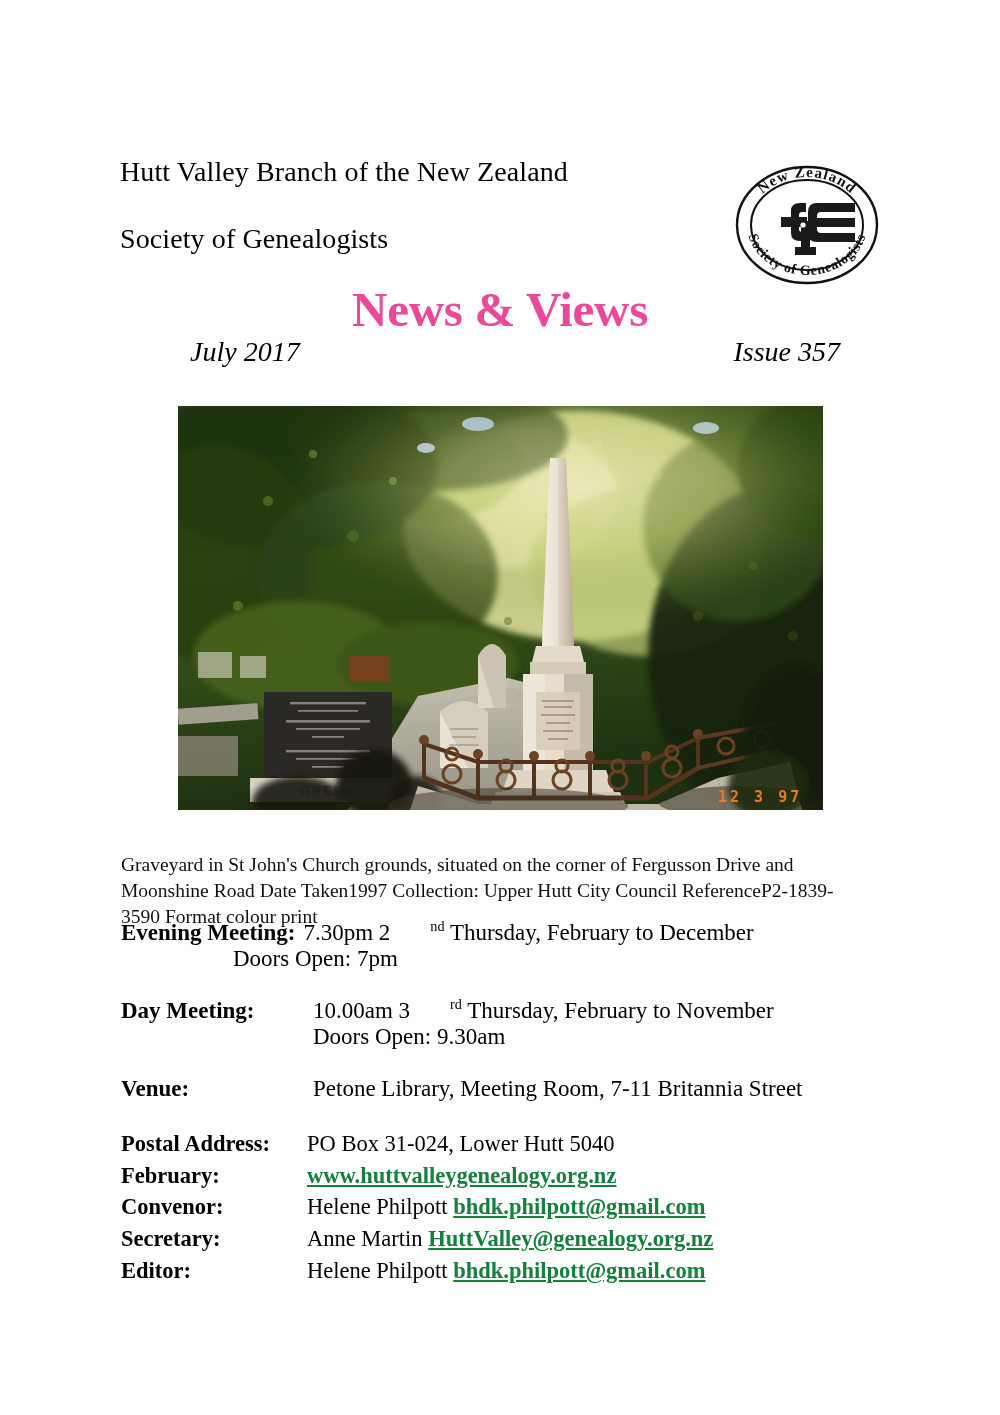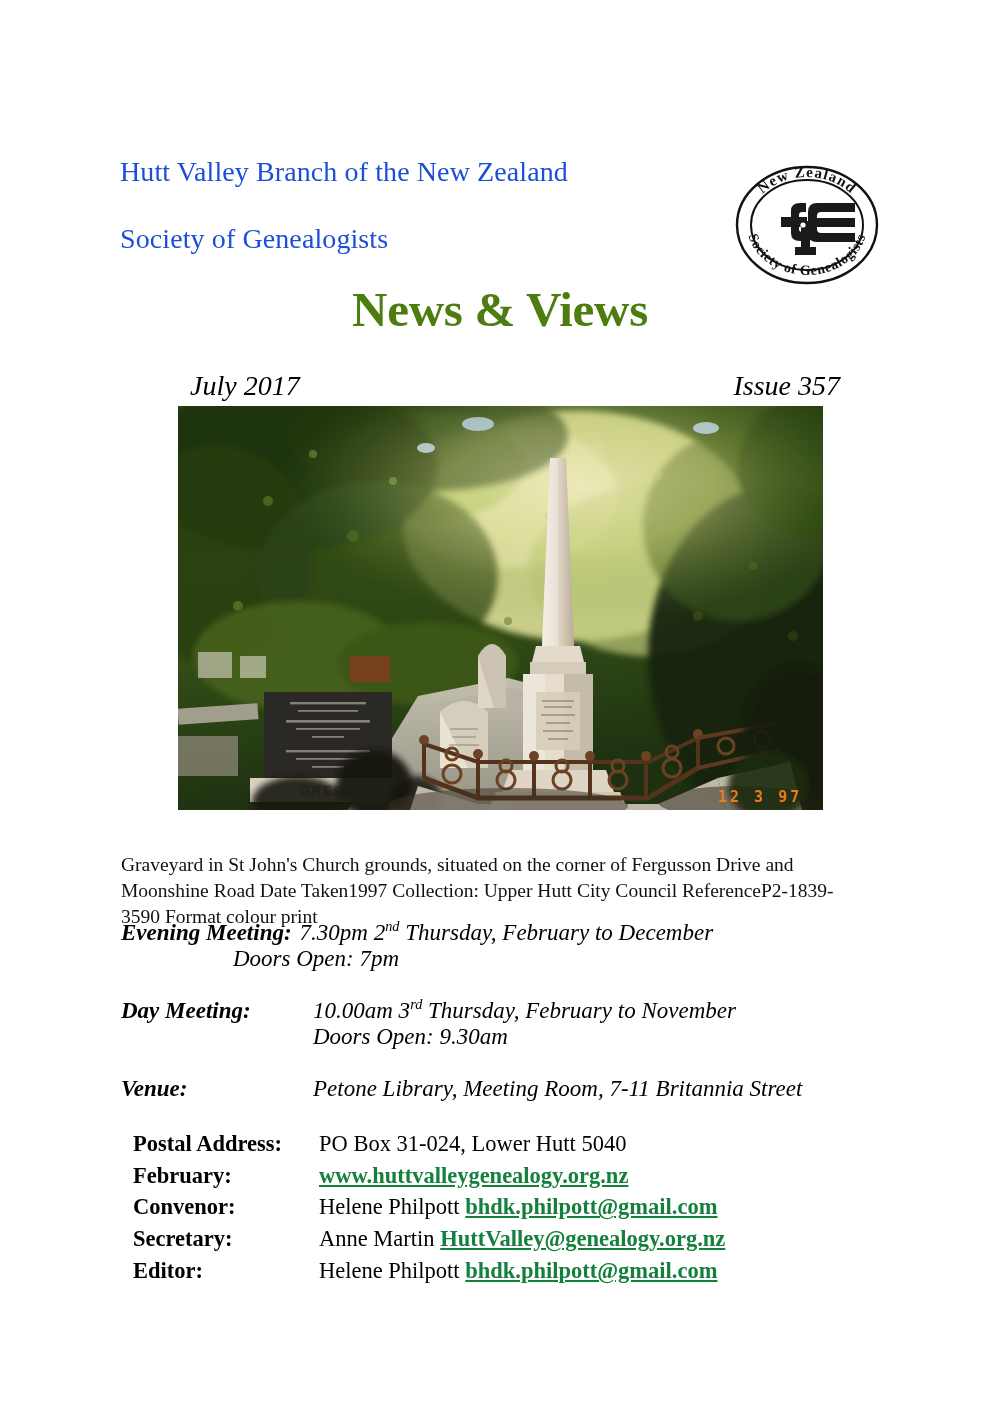--- a/index.html
+++ b/index.html
@@ -26,21 +26,21 @@
   .masthead {
     position: absolute;
     left: 120px;
     top: 158px;
     width: 600px;
   }
   .masthead-line {
     font-size: 28px;
     line-height: 1.0;
     letter-spacing: 0.1px;
-    color: #1d4ed8;
+    color: #000000;
   }
   .masthead-line.second {
     margin-top: 39px;
   }
 
   
   .logo {
     position: absolute;
     left: 733px;
     top: 155px;
@@ -52,28 +52,28 @@
   
   .title {
     position: absolute;
     left: 0;
     top: 281px;
     width: 1000px;
     text-align: center;
     font-size: 49px;
     font-weight: bold;
     letter-spacing: -0.3px;
-    color: #4d7c0f;
+    color: #ec4899;
   }
 
   
   .issue-row {
     position: absolute;
     left: 190px;
-    top: 370px;
+    top: 336px;
     width: 650px;
     display: flex;
     justify-content: space-between;
     align-items: baseline;
     font-style: italic;
     font-size: 28px;
     gap: 40px;
   }
 
   
@@ -106,45 +106,44 @@
   .meetings {
     position: absolute;
     left: 121px;
     top: 920px;
     width: 790px;
     font-size: 23px;
   }
   .mrow {
     display: flex;
     align-items: center;
-    font-style: italic;
   }
   .mlabel {
     font-weight: bold;
     flex: 0 0 auto;
   }
   .mlabel.w-wide { width: 192px; }
   .mval { flex: 1 1 auto; }
   .mrow.indent .mval { margin-left: 192px; }
   .gap-md { height: 26px; }
   sup {
     font-size: 0.62em;
     vertical-align: super;
     line-height: 0;
+    margin-left: 40px;
   }
 
   
   .contacts {
     position: absolute;
     left: 121px;
     top: 1128px;
     width: 780px;
     font-size: 22.5px;
     line-height: 1.41;
-    margin-left: 12px;
   }
   .crow {
     display: flex;
     align-items: baseline;
   }
   .clabel {
     font-weight: bold;
     width: 186px;
     flex: 0 0 186px;
   }

